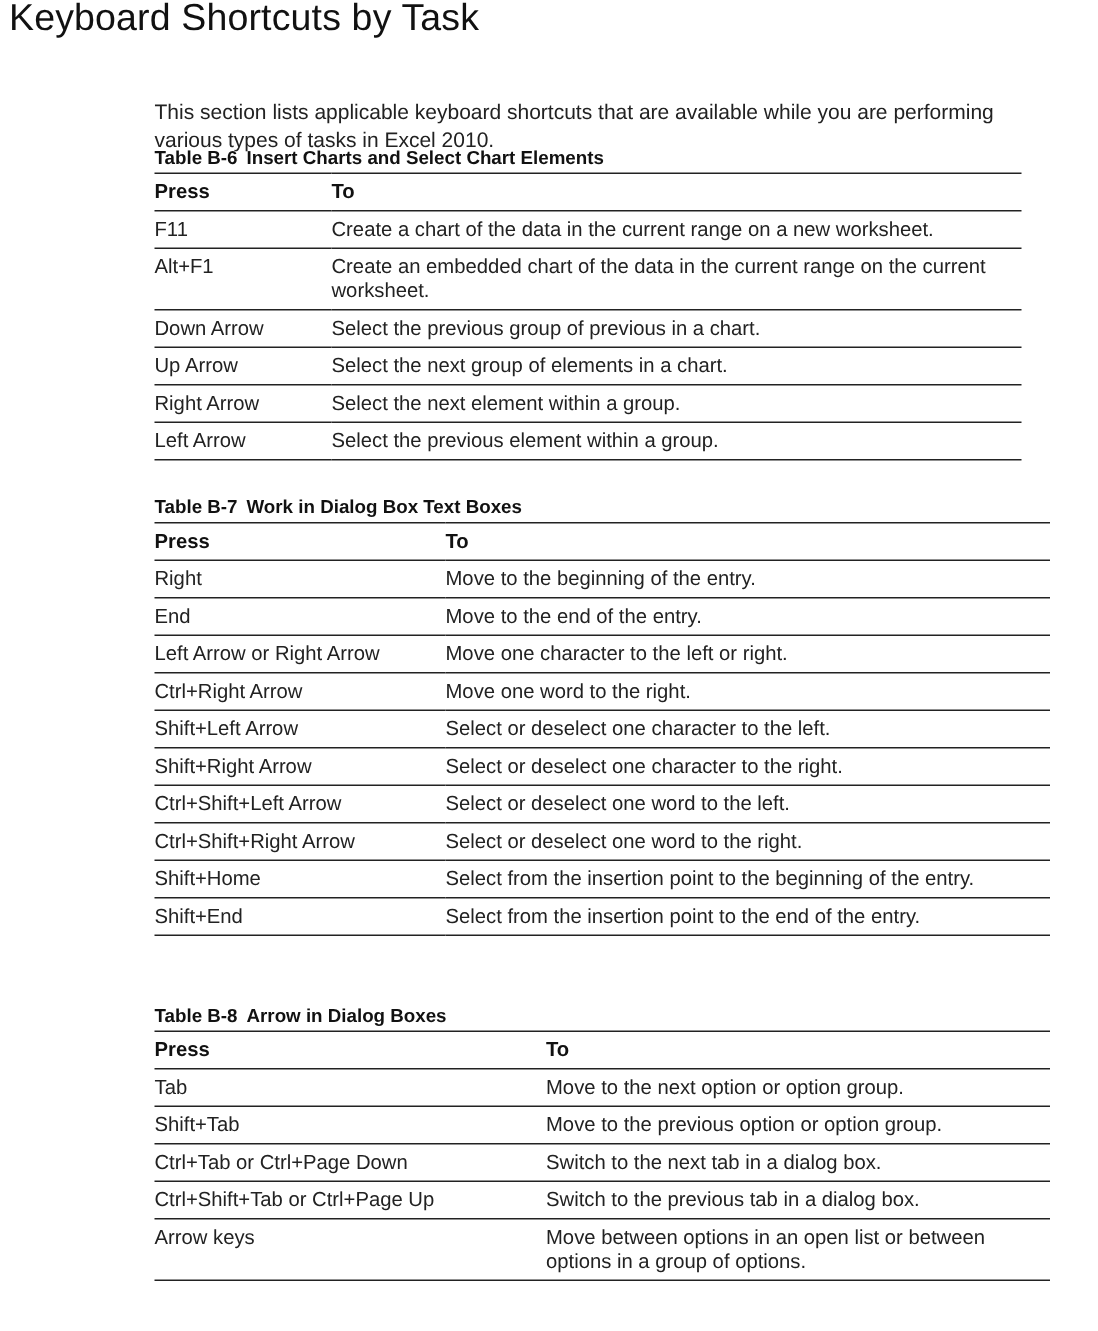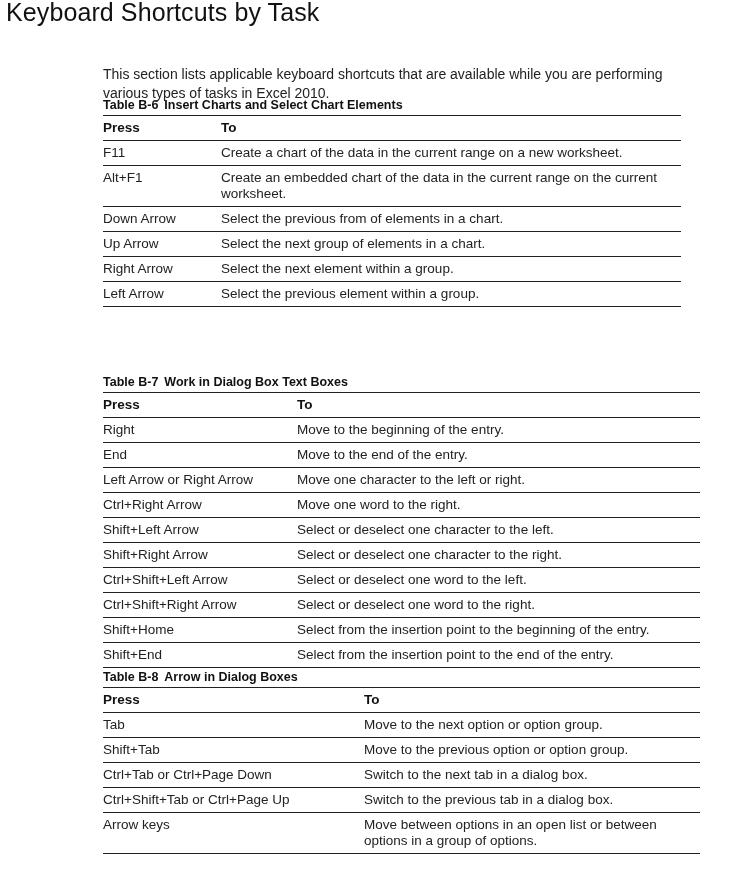--- a/index.html
+++ b/index.html
@@ -29,21 +29,21 @@
   table th, table td {
     text-align: left; vertical-align: top; padding: 3px 0 3px 0;
     line-height: 16px;
   }
   table thead tr { border-top: 1.5px solid #222; border-bottom: 1.5px solid #222; }
   table thead th { font-weight: bold; color: #111; padding-top: 4px; padding-bottom: 4px; }
   table tbody tr { border-bottom: 1.5px solid #222; }
   table tbody td { padding-top: 4px; padding-bottom: 4px; }
   #t6 { top: 95px; } #t6 table { width: 578px; }
   #t6 col.c1 { width: 118px; }
-  #t7 { top: 328px; margin-top: 44px; } #t7 table { width: 597px; }
+  #t7 { top: 328px; } #t7 table { width: 597px; }
   #t7 col.c1 { width: 194px; }
   #t8 { top: 667px; } #t8 table { width: 597px; }
   #t8 col.c1 { width: 261px; }
   #t7 tbody td { padding-top: 4px; padding-bottom: 4px; }
 </style>
 </head>
 <body>
 
 <h1 class="title">Keyboard Shortcuts by Task</h1>
 <p class="intro">This section lists applicable keyboard shortcuts that are available while you are performing various types of tasks in Excel 2010.</p>
@@ -67,21 +67,21 @@
         <tr>
           <td>F11</td>
           <td>Create a chart of the data in the current range on a new worksheet.</td>
         </tr>
         <tr>
           <td>Alt+F1</td>
           <td>Create an embedded chart of the data in the current range on the current worksheet.</td>
         </tr>
         <tr>
           <td>Down Arrow</td>
-          <td>Select the previous from of elements in a chart.</td>
+          <td>Select the previous group of previous in a chart.</td>
         </tr>
         <tr>
           <td>Up Arrow</td>
           <td>Select the next group of elements in a chart.</td>
         </tr>
         <tr>
           <td>Right Arrow</td>
           <td>Select the next element within a group.</td>
         </tr>
         <tr>

